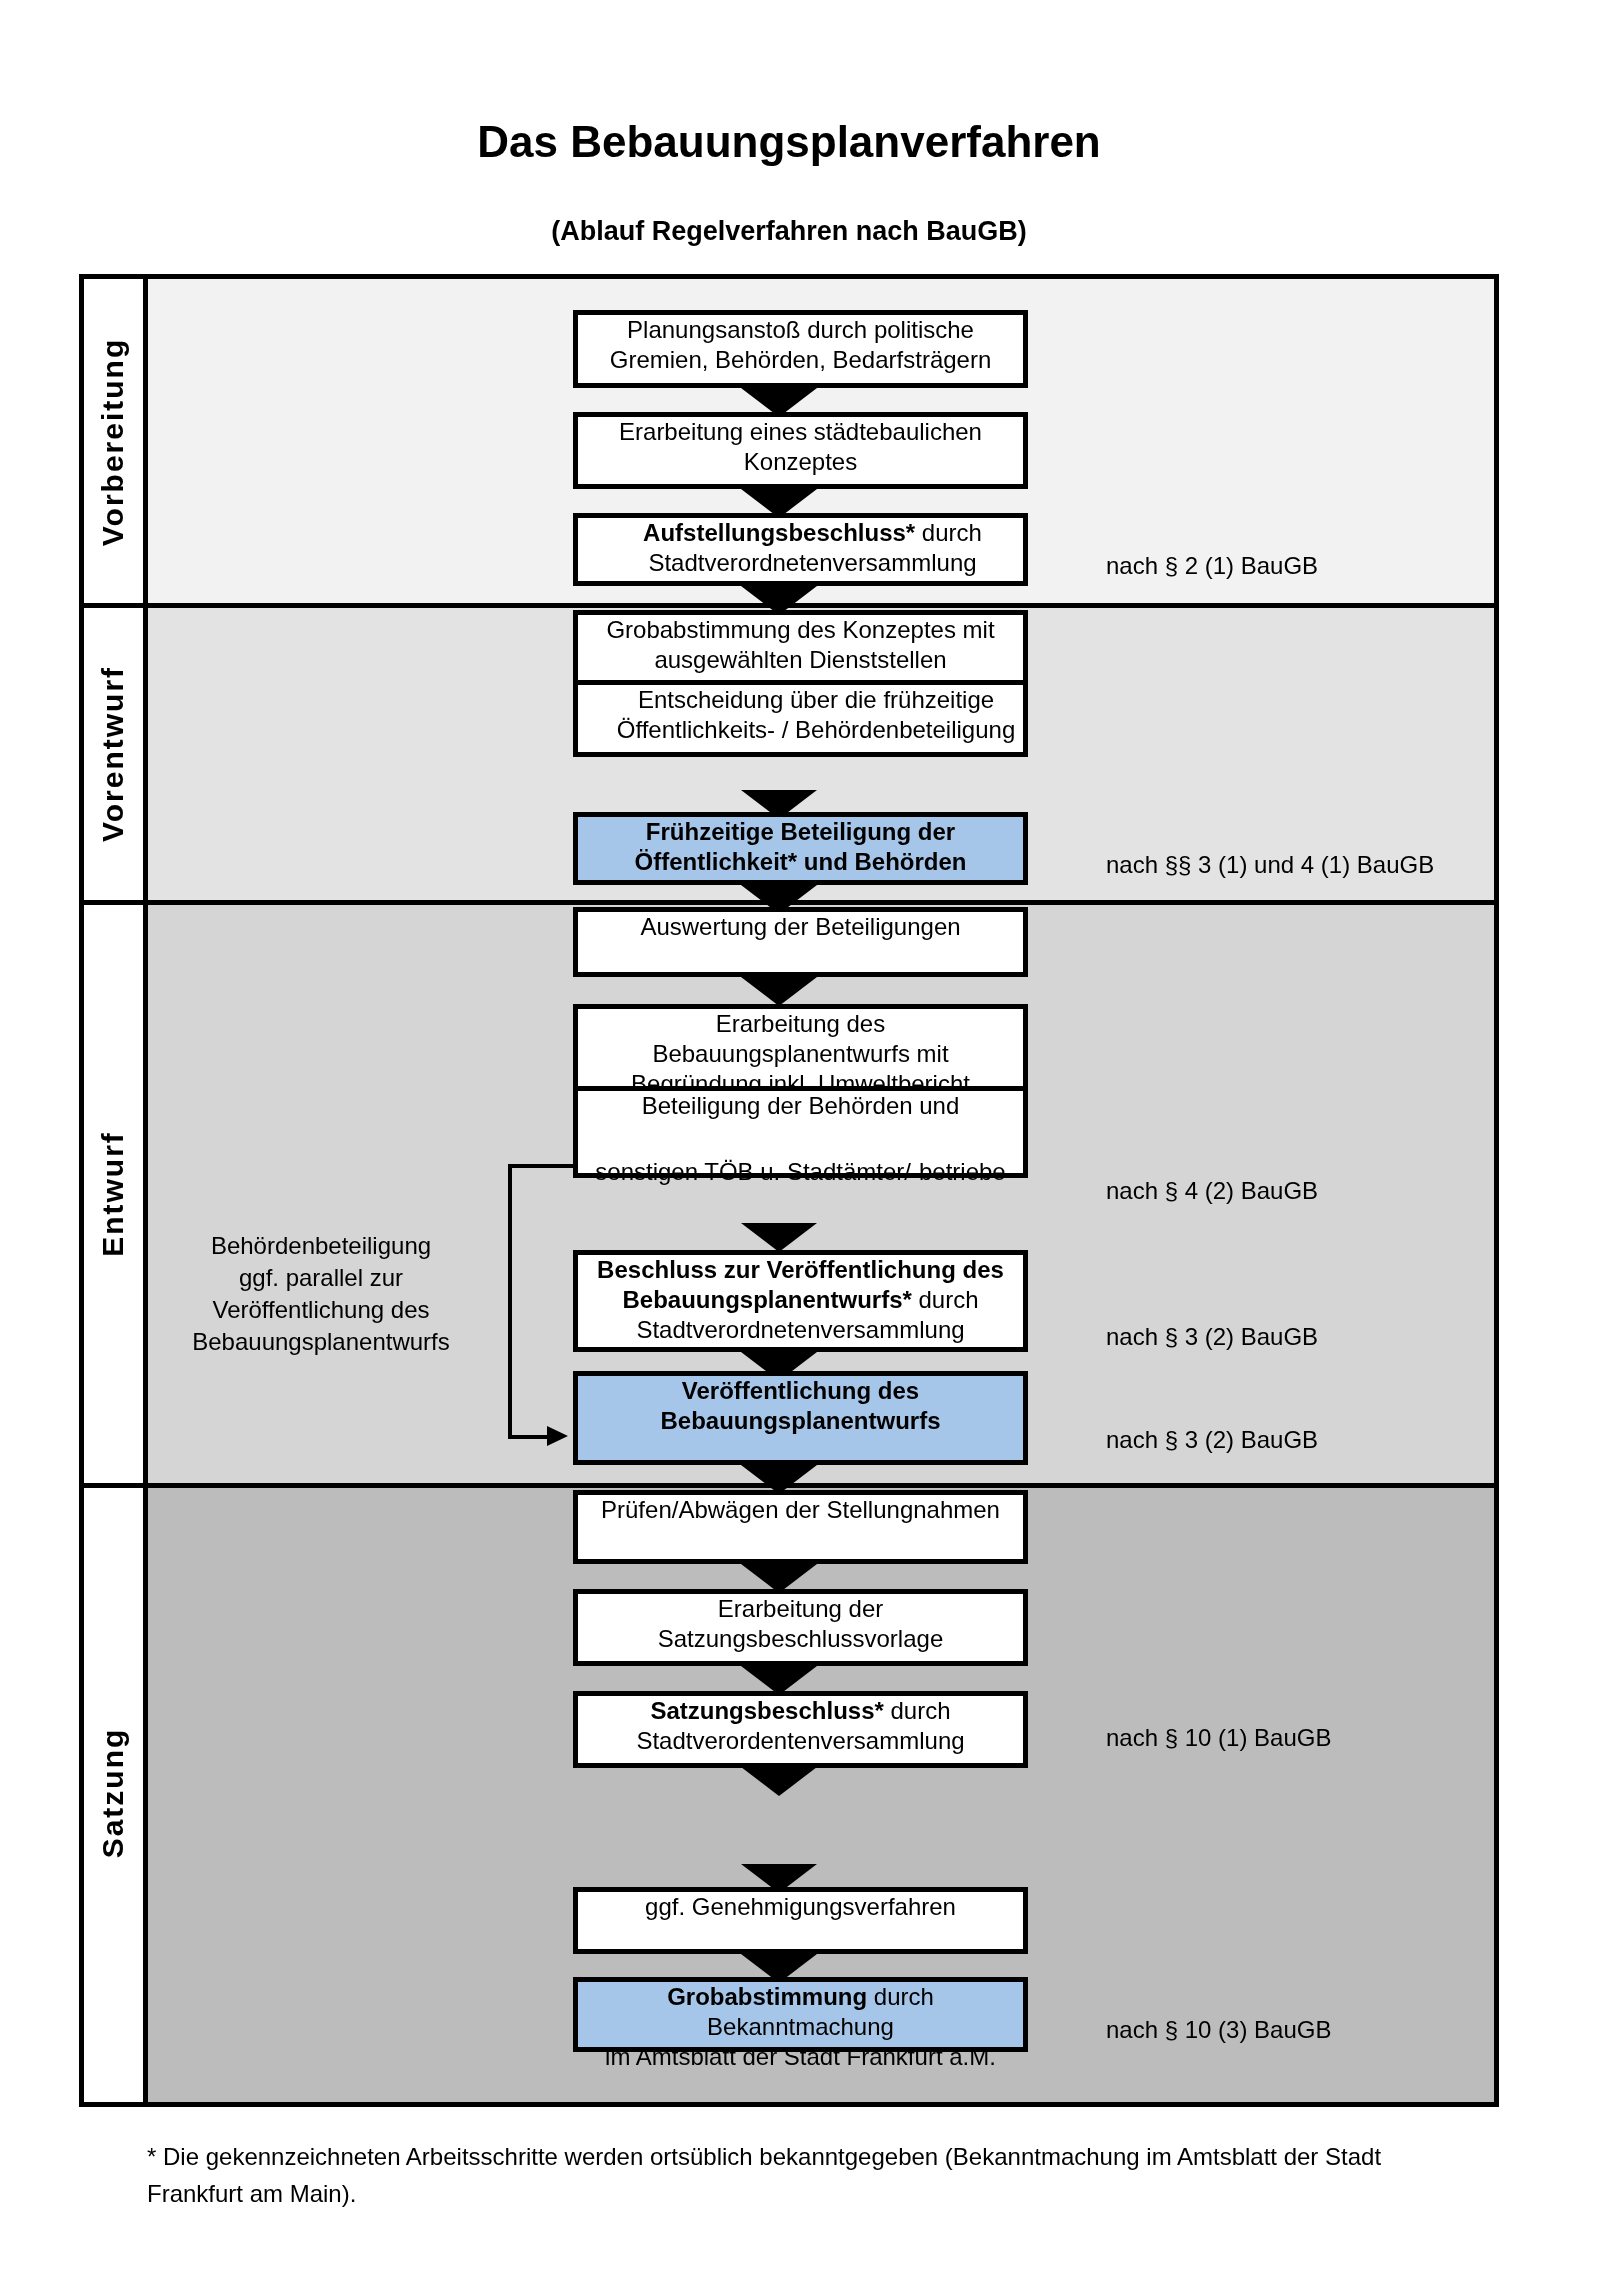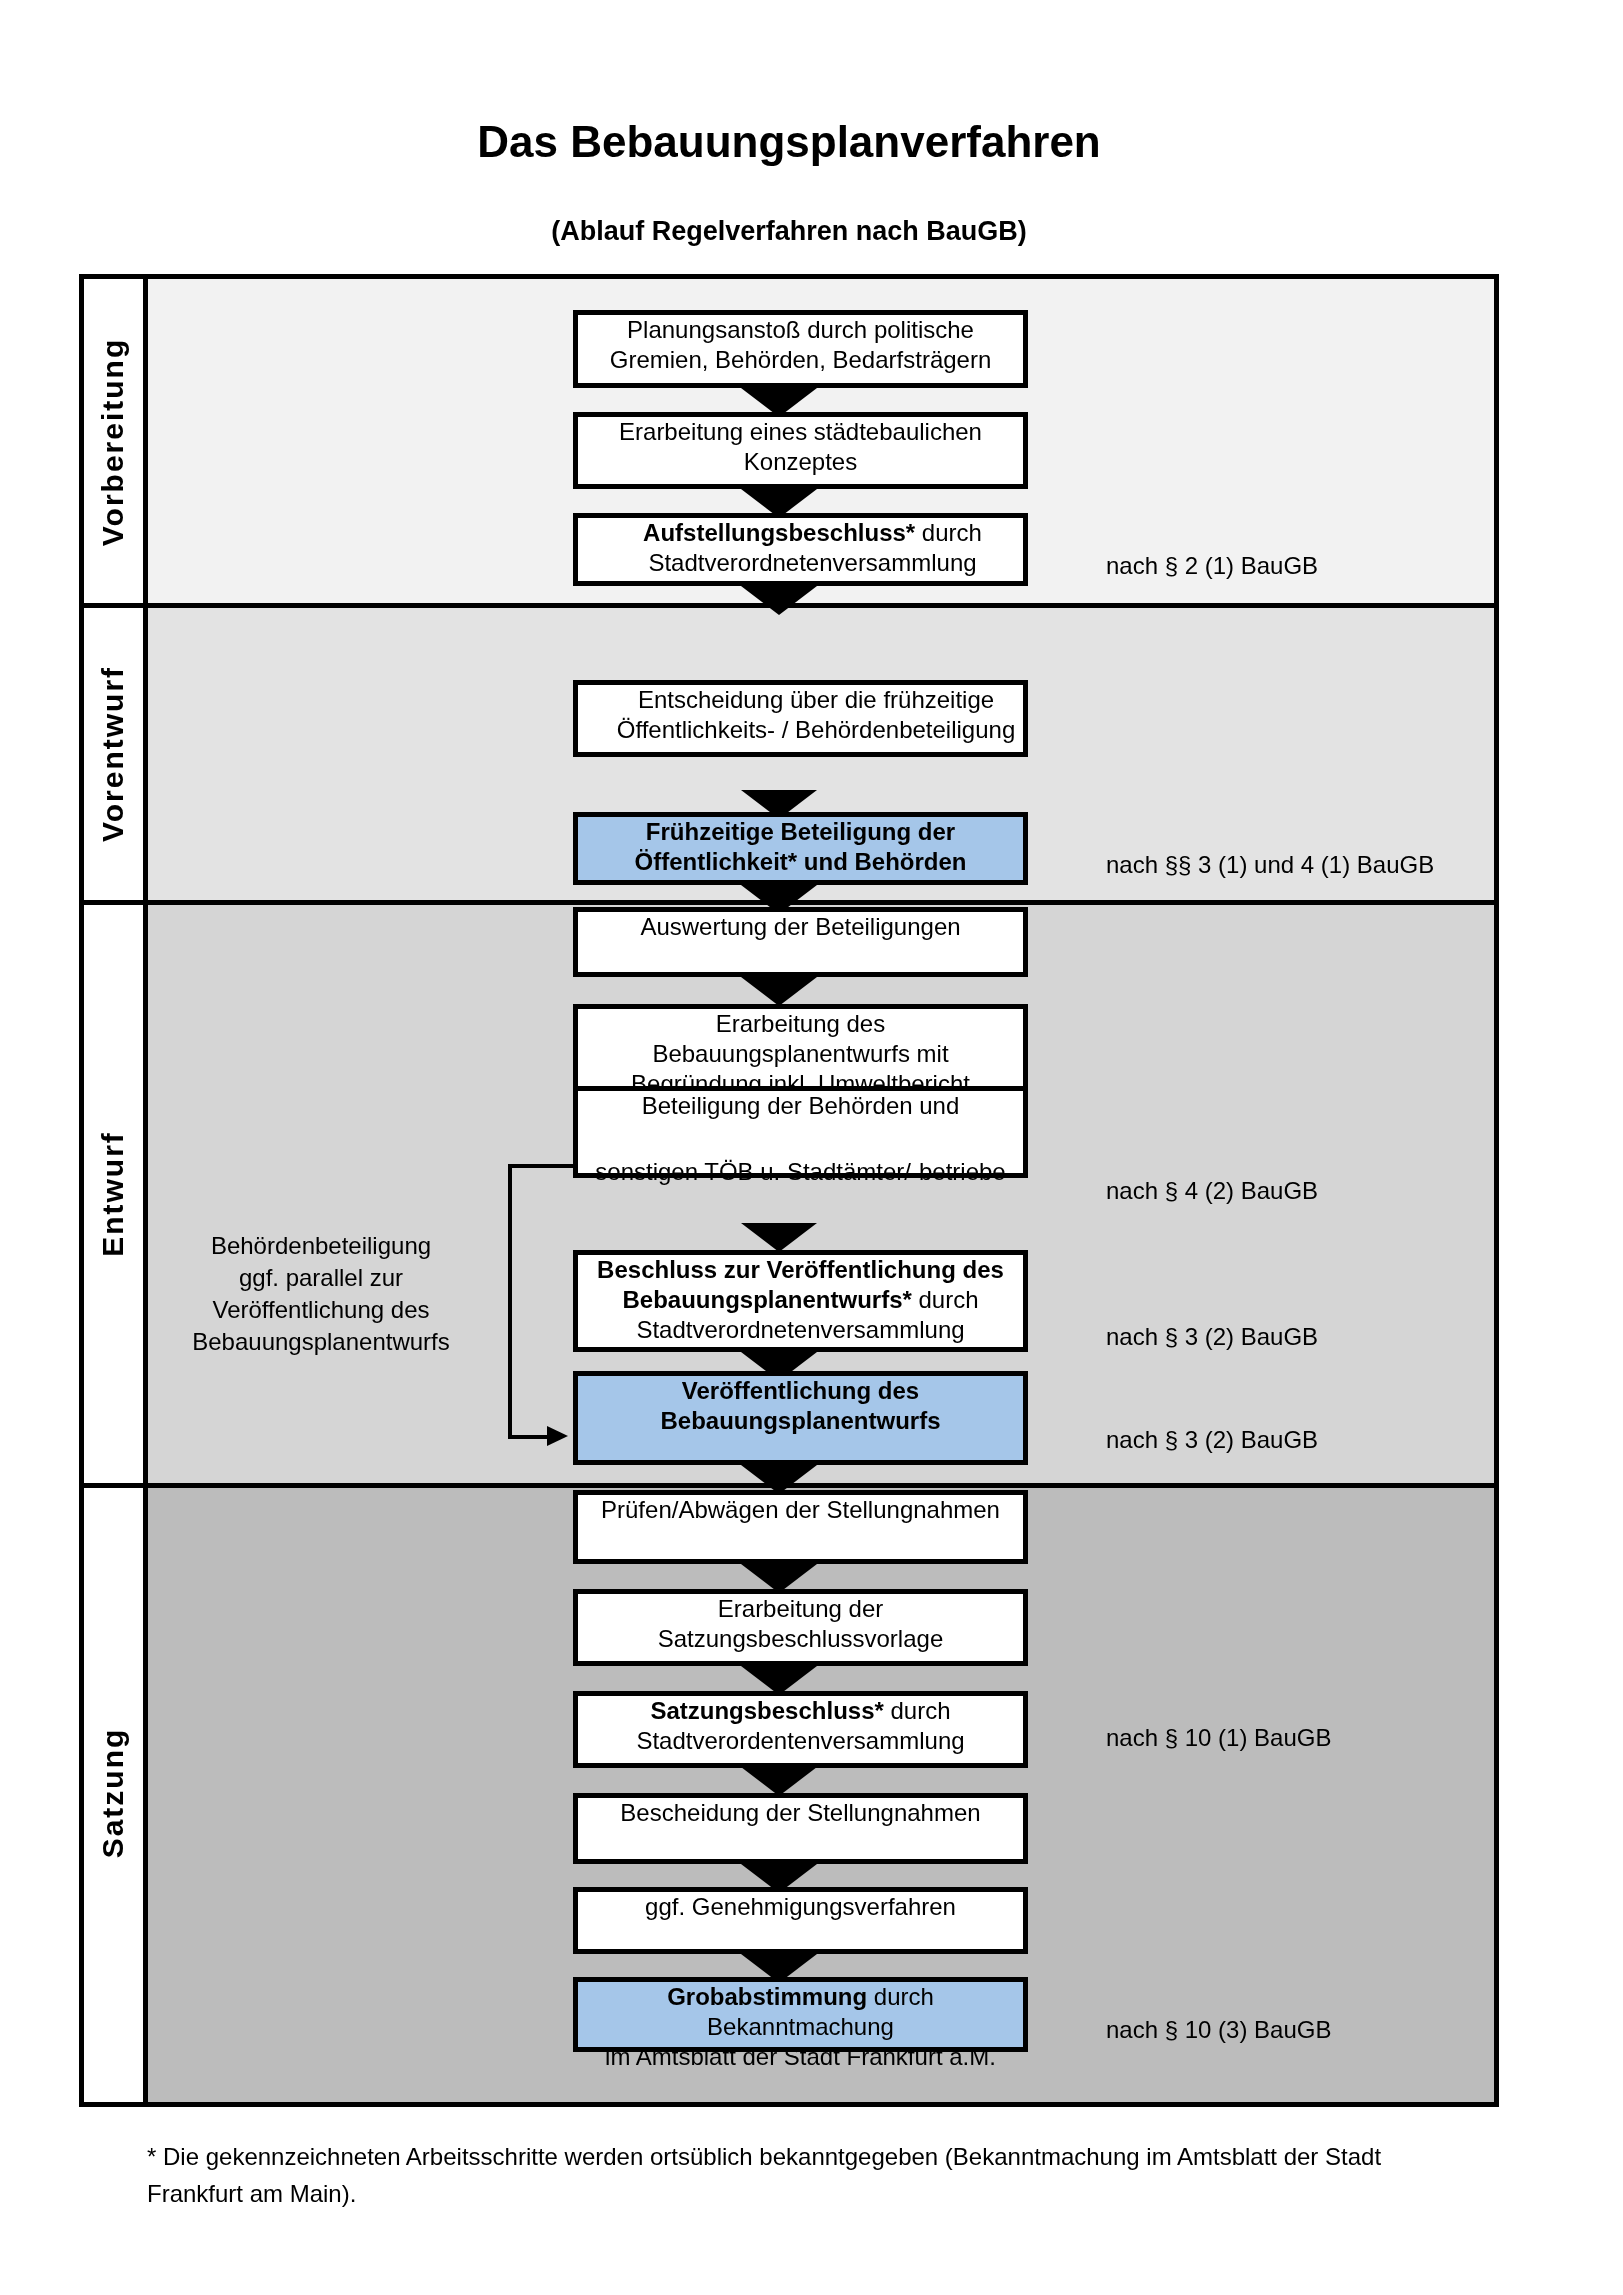--- a/index.html
+++ b/index.html
@@ -87,20 +87,24 @@
   </div>
   <div class="arrow" style="top:489px;"></div>
 
   <div class="flowbox" style="top:513px;height:73px;padding-left:24px;">
     <span><span class="b">Aufstellungsbeschluss*</span><span> durch</span></span>
     <span>Stadtverordnetenversammlung</span>
   </div>
   <div class="arrow" style="top:586px;"></div>
   <div class="ref" style="top:566px;">nach § 2 (1) BauGB</div>
 
+  <div class="flowbox" style="top:610px;height:77px;">
+    <span>Grobabstimmung des Konzeptes mit</span>
+    <span>ausgewählten Dienststellen</span>
+  </div>
   <div class="arrow" style="top:687px;"></div>
 
   <div class="flowbox" style="top:680px;height:77px;padding-left:31px;">
     <span>Entscheidung über die frühzeitige</span>
     <span>Öffentlichkeits- / Behördenbeteiligung</span>
   </div>
   <div class="arrow" style="top:790px;"></div>
 
   <div class="flowbox blue" style="top:812px;height:73px;">
     <span class="b">Frühzeitige Beteiligung der</span>
@@ -165,23 +169,20 @@
   </div>
   <div class="arrow" style="top:1666px;"></div>
 
   <div class="flowbox" style="top:1691px;height:77px;">
     <span><span class="b">Satzungsbeschluss*</span><span> durch</span></span>
     <span>Stadtverordentenversammlung</span>
   </div>
   <div class="arrow" style="top:1767px;"></div>
   <div class="ref" style="top:1738px;">nach § 10 (1) BauGB</div>
 
-  <div class="flowbox" style="top:1793px;height:71px;">
-    <span>Bescheidung der Stellungnahmen</span>
-  </div>
   <div class="arrow" style="top:1864px;"></div>
 
   <div class="flowbox" style="top:1887px;height:67px;">
     <span>ggf. Genehmigungsverfahren</span>
   </div>
   <div class="arrow" style="top:1954px;"></div>
 
   <div class="flowbox blue" style="top:1977px;height:75px;">
     <span><span class="b">Grobabstimmung</span><span> durch Bekanntmachung</span></span>
     <span>im Amtsblatt der Stadt Frankfurt a.M.</span>

